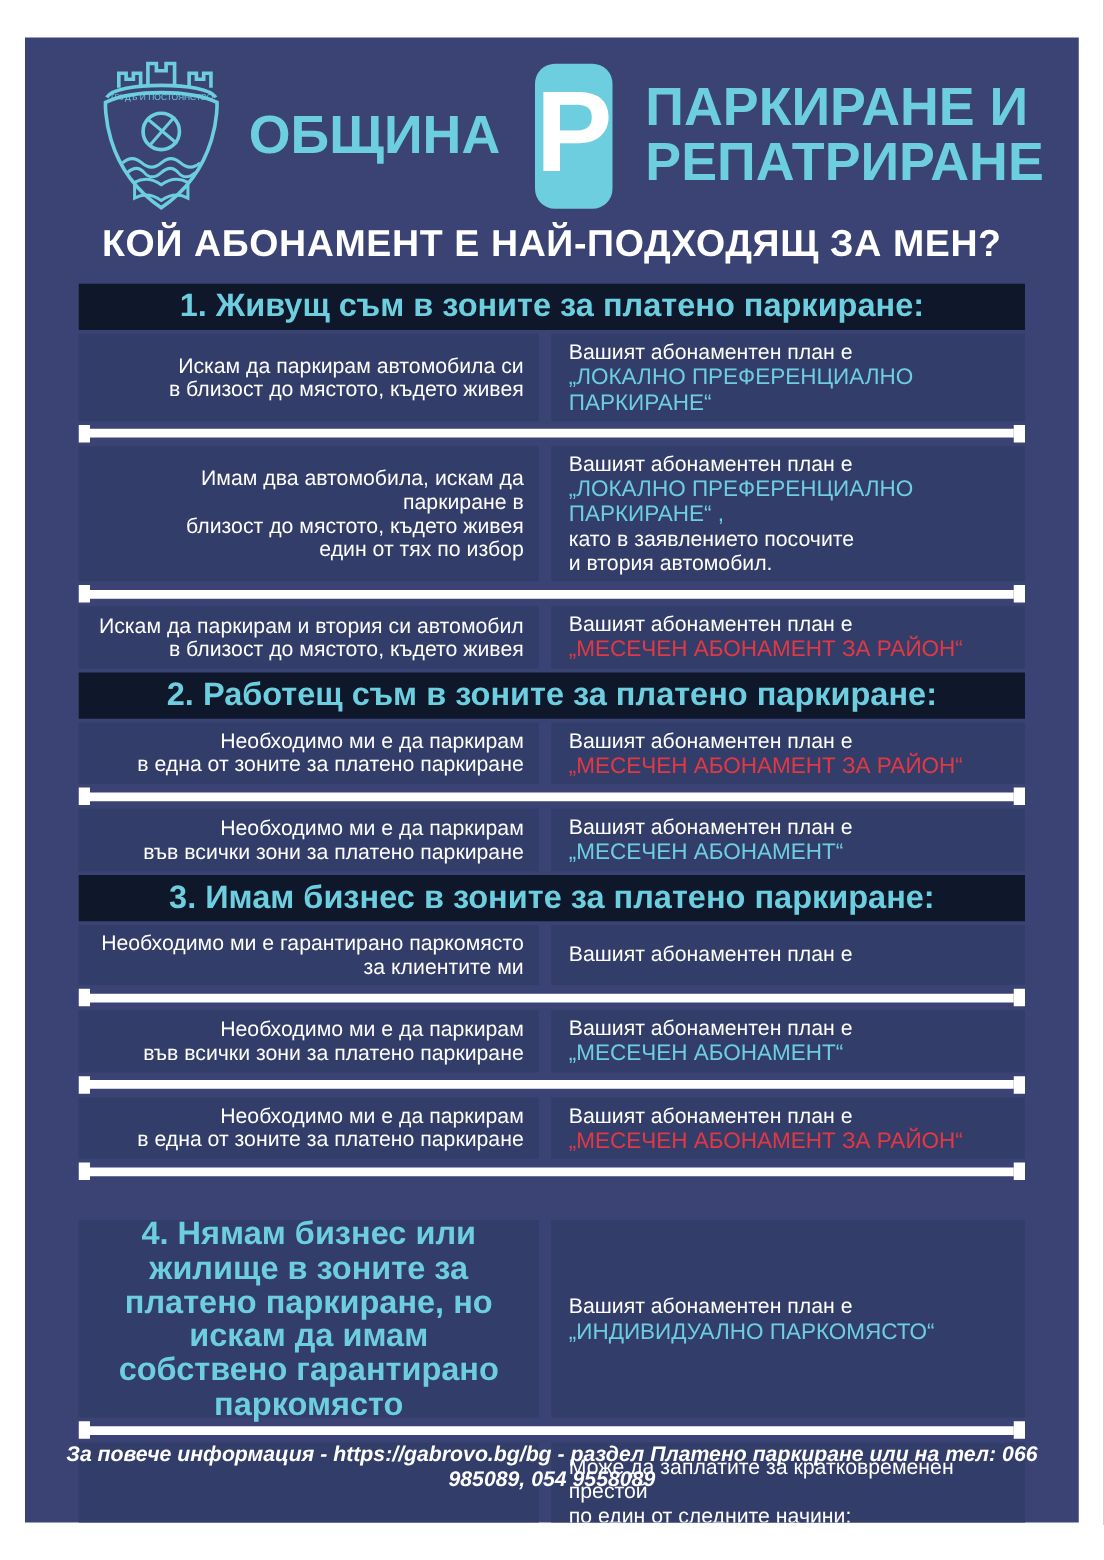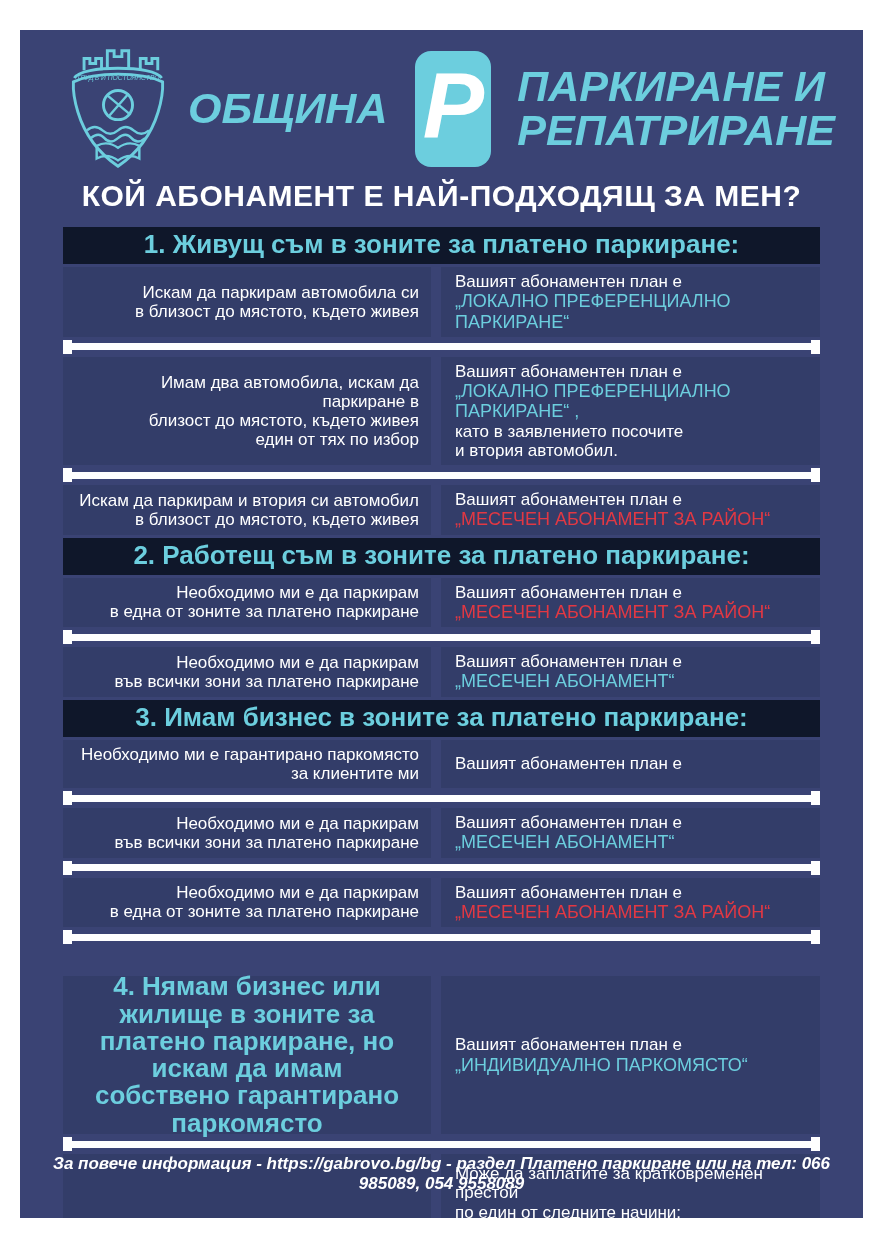--- a/index.html
+++ b/index.html
@@ -6,21 +6,21 @@
   body{
     width:883px;height:1248px;background:#ffffff;
     font-family:"Liberation Sans", sans-serif;
     overflow:hidden;position:relative;
   }
   .poster{
     position:absolute;left:20px;top:30px;width:843px;height:1188px;
     background:#3A4374;color:#fff;overflow:hidden;
   }
   
-  .hdr{display:flex;align-items:center;padding:18px 28px 0 34px;height:122px;font-style:italic;}
+  .hdr{display:flex;align-items:center;padding:18px 28px 0 45px;height:122px;}
   .crest{flex:0 0 128px;display:flex;align-items:center;justify-content:center;}
   .org{margin-left:6px;color:#6CCEDE;font-weight:bold;font-size:43px;line-height:1.02;letter-spacing:0px;text-align:center;}
   .psign{margin-left:28px;width:110px;height:116px;background:#6CCEDE;border-radius:16px;
     display:flex;align-items:center;justify-content:center;}
   .psign span{color:#fff;font-weight:bold;font-size:92px;line-height:1;transform:translateY(-3px);}
   .service{margin-left:26px;color:#6CCEDE;font-weight:bold;font-size:43px;line-height:1.02;letter-spacing:0px;}
   .headline{
     text-align:center;color:#fff;font-weight:bold;font-size:30px;letter-spacing:0.5px;
     margin-top:9px;
   }

